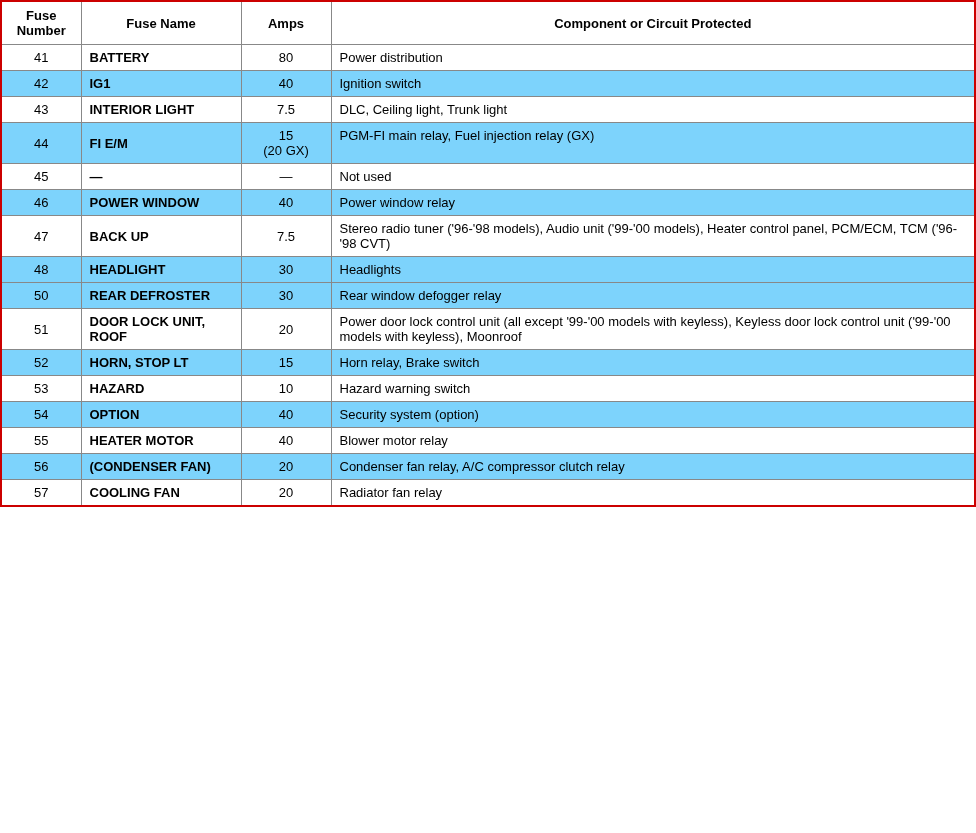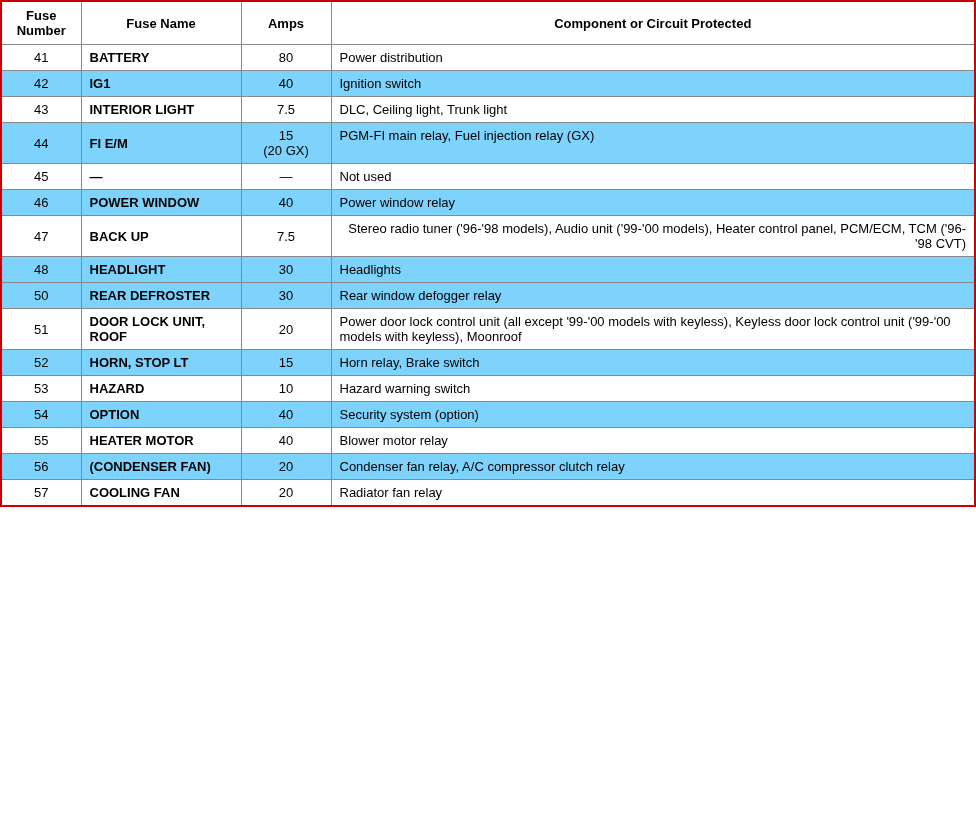--- a/index.html
+++ b/index.html
@@ -123,21 +123,21 @@
         <tr class="shaded">
           <td>46</td>
           <td style="vertical-align: middle;">POWER WINDOW</td>
           <td style="white-space: pre-line; text-align: center; vertical-align: middle;">40</td>
           <td style="vertical-align: top;">Power window relay</td>
         </tr>
         <tr>
           <td>47</td>
           <td style="vertical-align: middle;">BACK UP</td>
           <td style="white-space: pre-line; text-align: center; vertical-align: middle;">7.5</td>
-          <td style="vertical-align: top; text-align: right;">Stereo radio tuner ('96-'98 models), Audio unit ('99-'00 models), Heater control panel, PCM/ECM, TCM ('96-'98 CVT)</td>
+          <td style="vertical-align: top;">Stereo radio tuner ('96-'98 models), Audio unit ('99-'00 models), Heater control panel, PCM/ECM, TCM ('96-'98 CVT)</td>
         </tr>
         <tr class="shaded">
           <td>48</td>
           <td style="vertical-align: middle;">HEADLIGHT</td>
           <td style="white-space: pre-line; text-align: center; vertical-align: middle;">30</td>
           <td style="vertical-align: top;">Headlights</td>
         </tr>
         <tr class="shaded">
           <td>50</td>
           <td style="vertical-align: middle;">REAR DEFROSTER</td>

